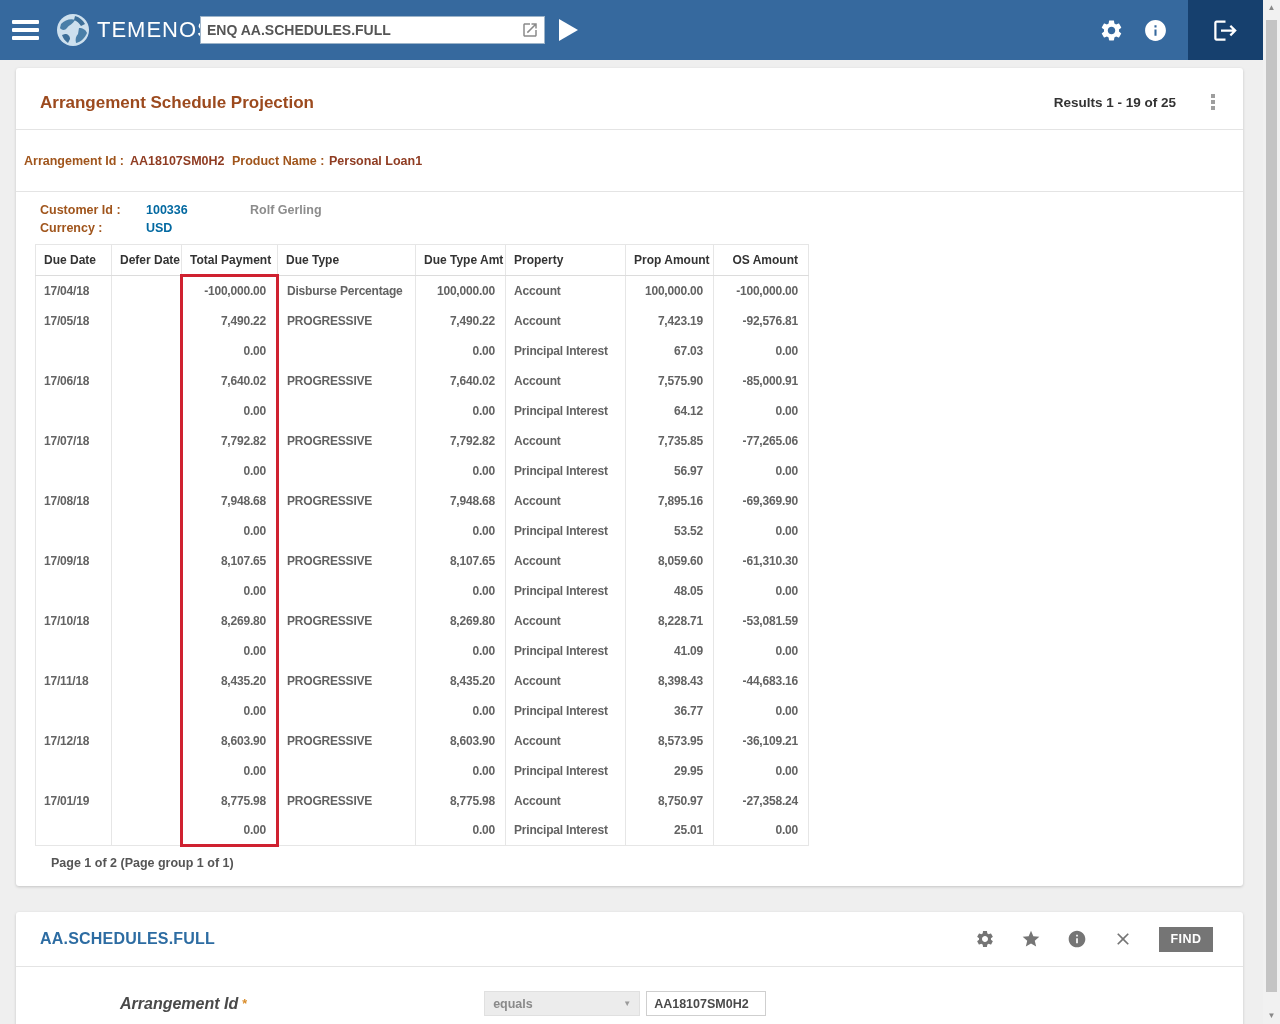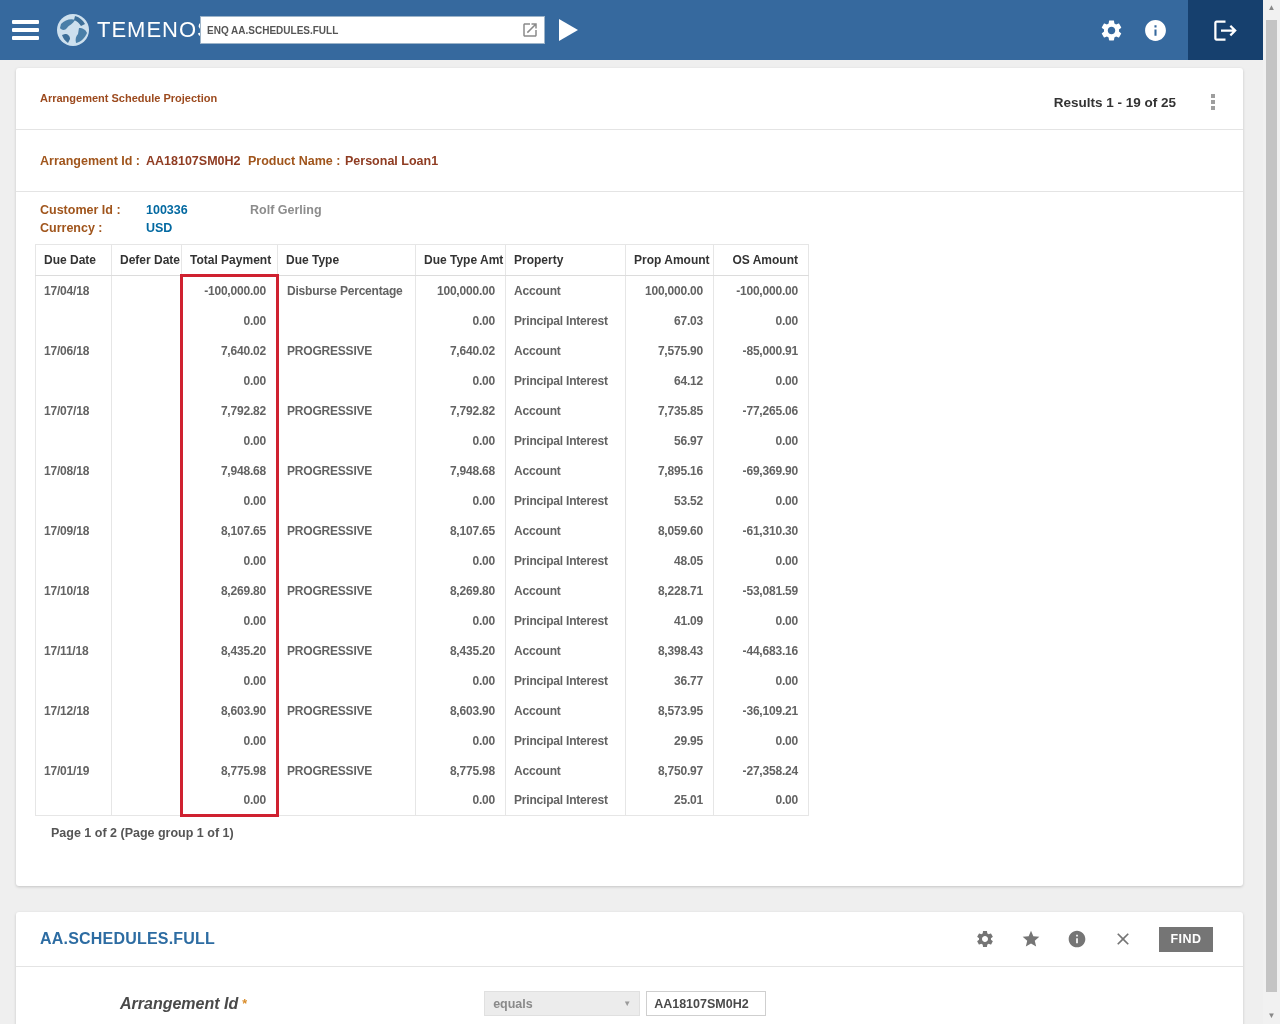--- a/index.html
+++ b/index.html
@@ -33,21 +33,21 @@
   .hamburger div{height:4px;background:#fff;margin:4px 0;border-radius:1px;}
   .logo{display:flex;align-items:center;margin-left:16px;}
   .logo svg{width:36px;height:36px;}
   .brand{color:#fff;font-size:22px;letter-spacing:1px;margin-left:6px;font-weight:400;}
   .cmdbox{
     position:absolute;left:200px;top:16px;width:345px;height:28px;
     background:#fff;border:1px solid #9db4c9;display:flex;align-items:center;
   }
   .cmdbox input{
     flex:1;border:none;outline:none;font-family:inherit;
-    font-size:10px;font-weight:700;color:#555;padding:0 6px;background:transparent;
+    font-size:14px;font-weight:700;color:#555;padding:0 6px;background:transparent;
   }
   .cmdbox .launch{width:18px;height:18px;margin-right:5px;flex:0 0 auto;}
   .play{
     position:absolute;left:559px;top:19px;width:0;height:0;cursor:pointer;
     border-top:11px solid transparent;border-bottom:11px solid transparent;
     border-left:19px solid #fff;
   }
   .topbar-icons{position:absolute;right:95px;top:0;height:60px;display:flex;align-items:center;gap:19px;}
   .topbar-icons svg{width:25px;height:25px;cursor:pointer;}
   .logout-zone{
@@ -65,28 +65,28 @@
   
   .panel{
     position:absolute;left:16px;width:1227px;background:#fff;border-radius:3px;
     box-shadow:0 1px 3px rgba(0,0,0,.18);
   }
   .panel.results{top:68px;height:818px;}
   .panel.enquiry{top:912px;height:150px;}
   
   .rp-head{position:relative;height:62px;border-bottom:1px solid var(--divider);}
   .rp-title{
-    position:absolute;left:24px;bottom:25px;color:#9c4a1e;font-size:11px;font-weight:700;margin-top:32px;
+    position:absolute;left:24px;bottom:16px;color:#9c4a1e;font-size:17px;font-weight:700;margin-top:32px;
   }
   .rp-results{position:absolute;right:26px;top:24px;display:flex;align-items:center;gap:33px;}
   .rp-results .count{font-size:13.5px;font-weight:700;color:var(--dark-txt);}
   .kebab{display:flex;flex-direction:column;gap:2px;cursor:pointer;padding:2px;}
   .kebab span{width:4px;height:4px;background:#9e9e9e;}
   
-  .info-row1{height:62px;border-bottom:1px solid var(--divider);display:flex;align-items:center;padding:0 24px;}
+  .info-row1{height:62px;border-bottom:1px solid var(--divider);display:flex;align-items:center;padding:0 8px;}
   .lbl{color:var(--brown);font-size:12.5px;font-weight:700;}
   .val{color:var(--maroon);font-size:12.5px;font-weight:700;}
   .w106{width:106px;}
   .w102{width:102px;}
   .w97{width:97px;}
   .cust-block{padding:9px 24px 0 24px;height:52px;}
   .cust-line{display:flex;height:18px;align-items:center;}
   .cust-line .dval{color:#0369a1;font-size:12.5px;font-weight:700;}
   .cust-line .cname{color:#8c8c8c;font-size:12.5px;font-weight:700;margin-left:0;}
   .cw104{width:104px;}
@@ -235,20 +235,30 @@
     <tbody>
         <tr>
           <td class="l">17/04/18</td>
           <td class="l"></td>
           <td class="r">-100,000.00</td>
           <td class="l">Disburse Percentage</td>
           <td class="r">100,000.00</td>
           <td class="l">Account</td>
           <td class="r">100,000.00</td>
           <td class="r">-100,000.00</td>
+        </tr>
+        <tr>
+          <td class="l">17/05/18</td>
+          <td class="l"></td>
+          <td class="r">7,490.22</td>
+          <td class="l">PROGRESSIVE</td>
+          <td class="r">7,490.22</td>
+          <td class="l">Account</td>
+          <td class="r">7,423.19</td>
+          <td class="r">-92,576.81</td>
         </tr>
         <tr>
           <td class="l"></td>
           <td class="l"></td>
           <td class="r">0.00</td>
           <td class="l"></td>
           <td class="r">0.00</td>
           <td class="l">Principal Interest</td>
           <td class="r">67.03</td>
           <td class="r">0.00</td>

